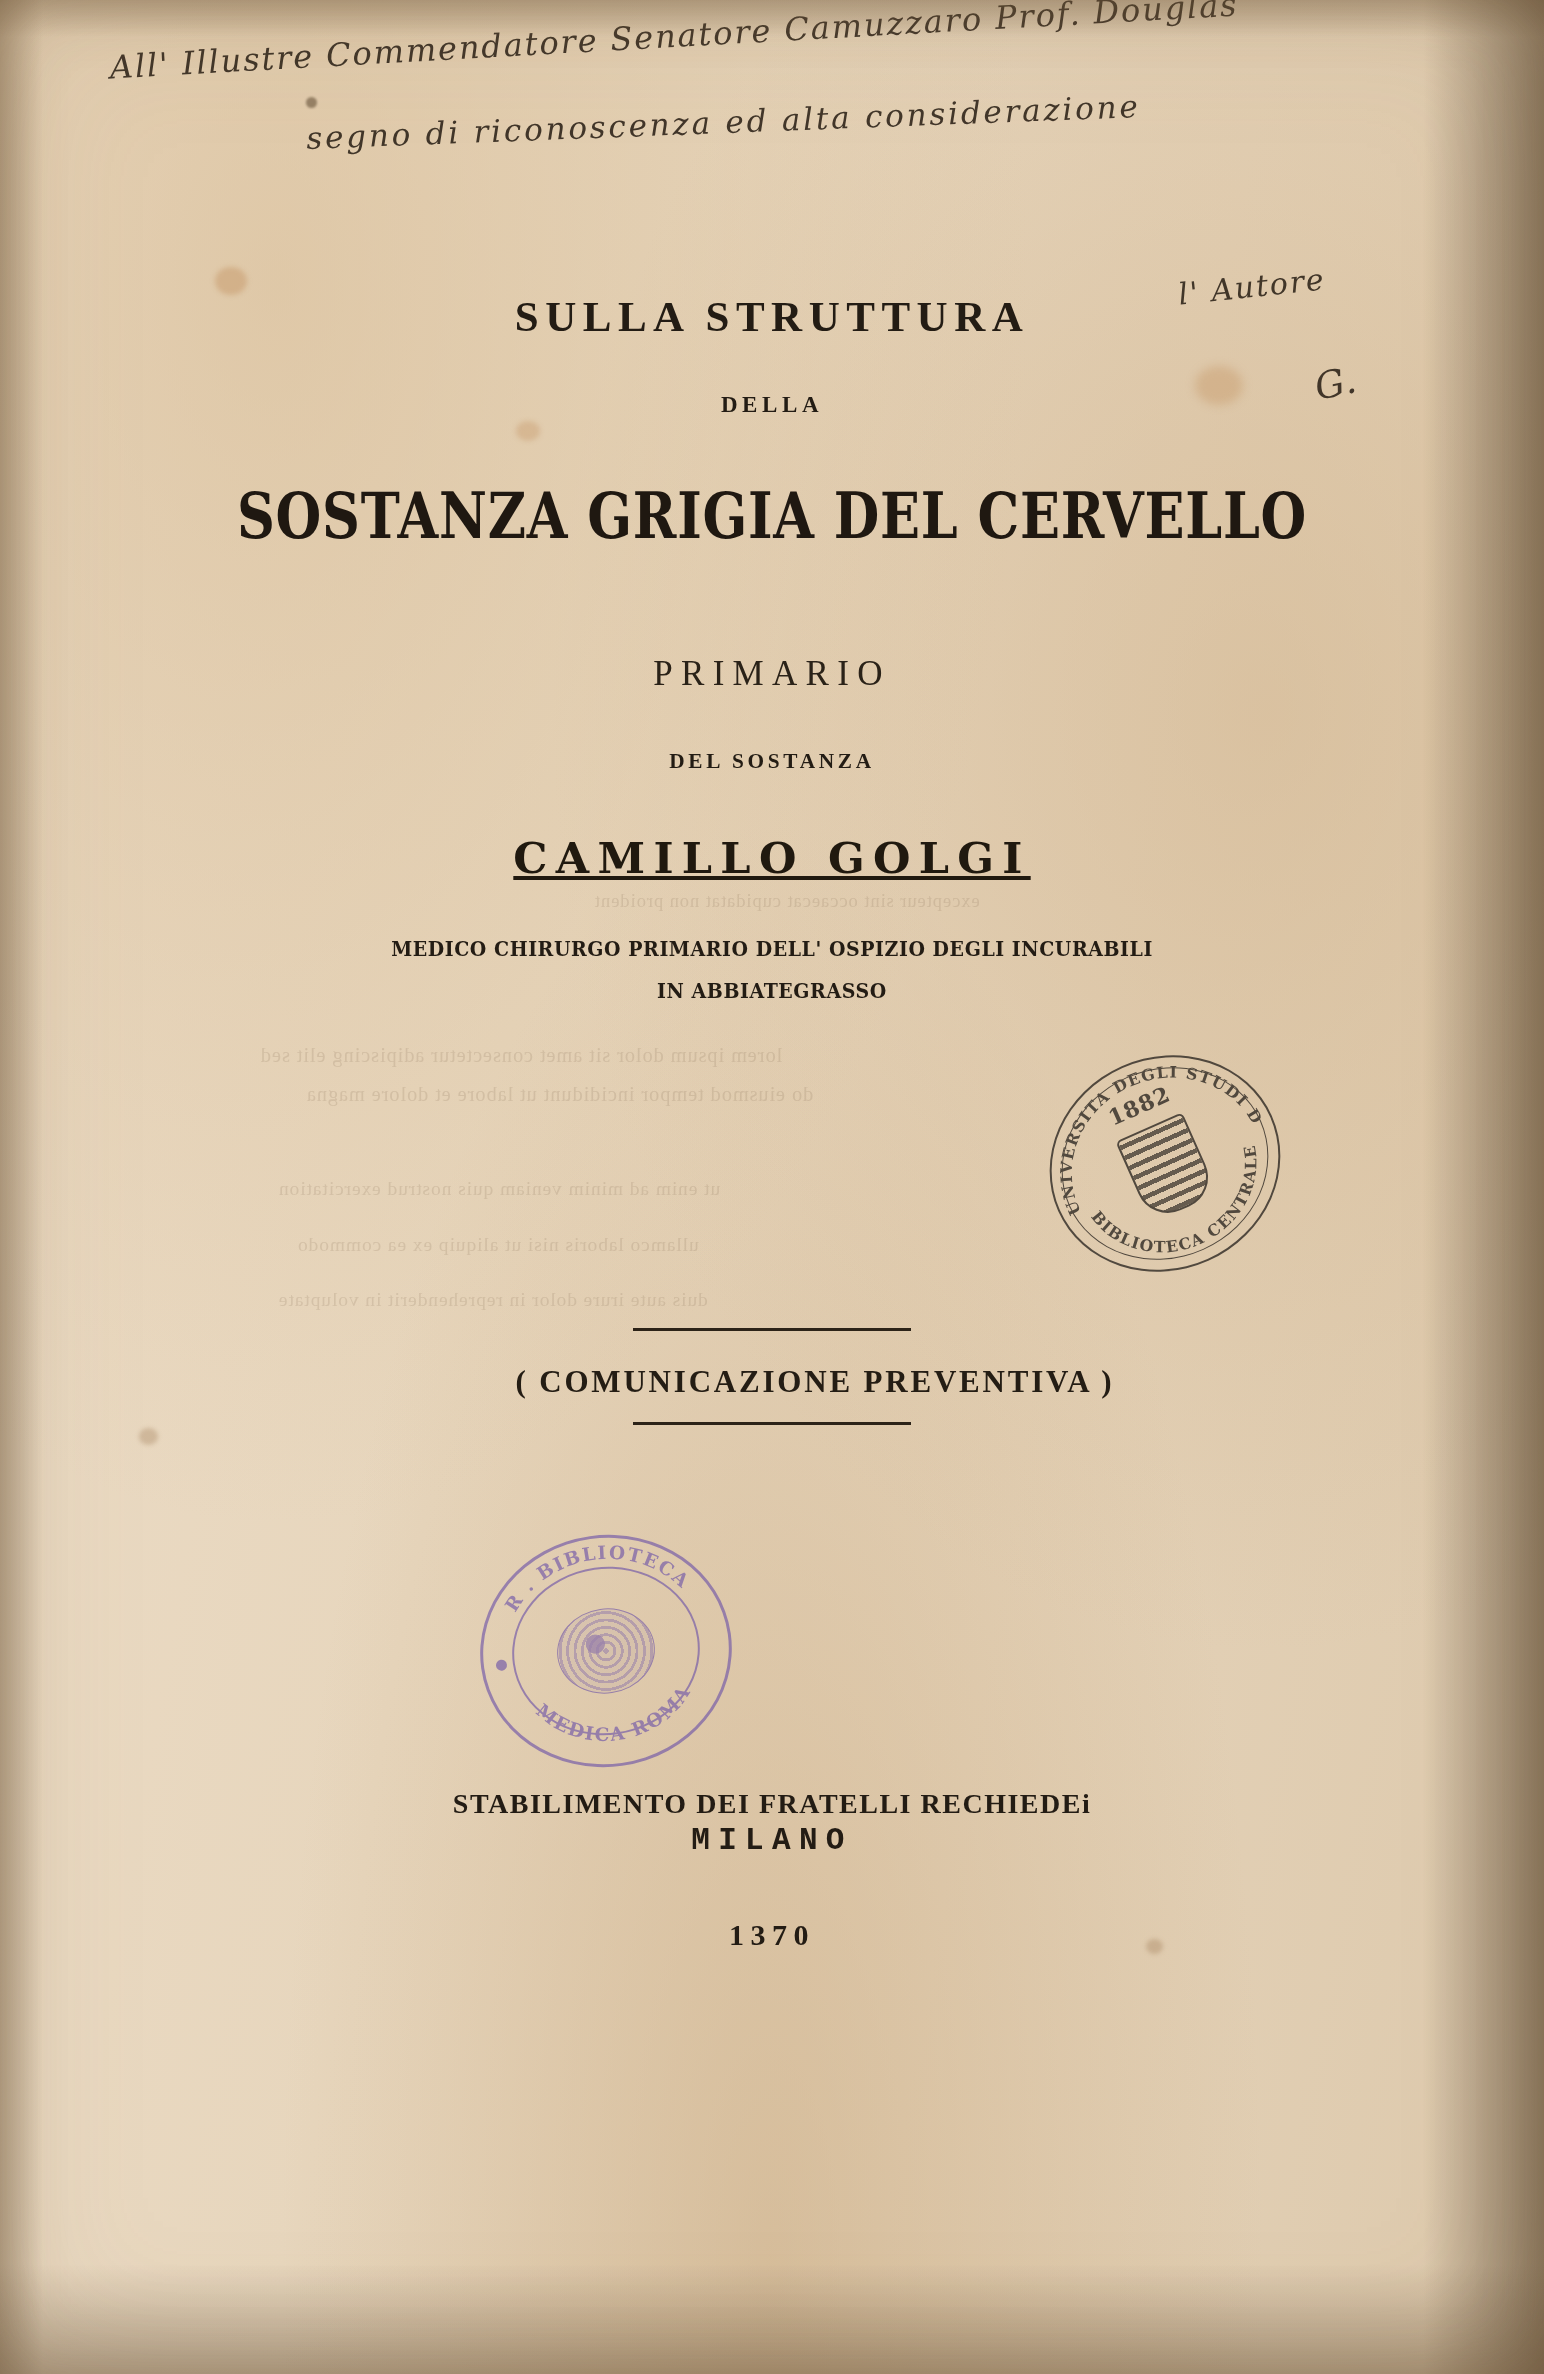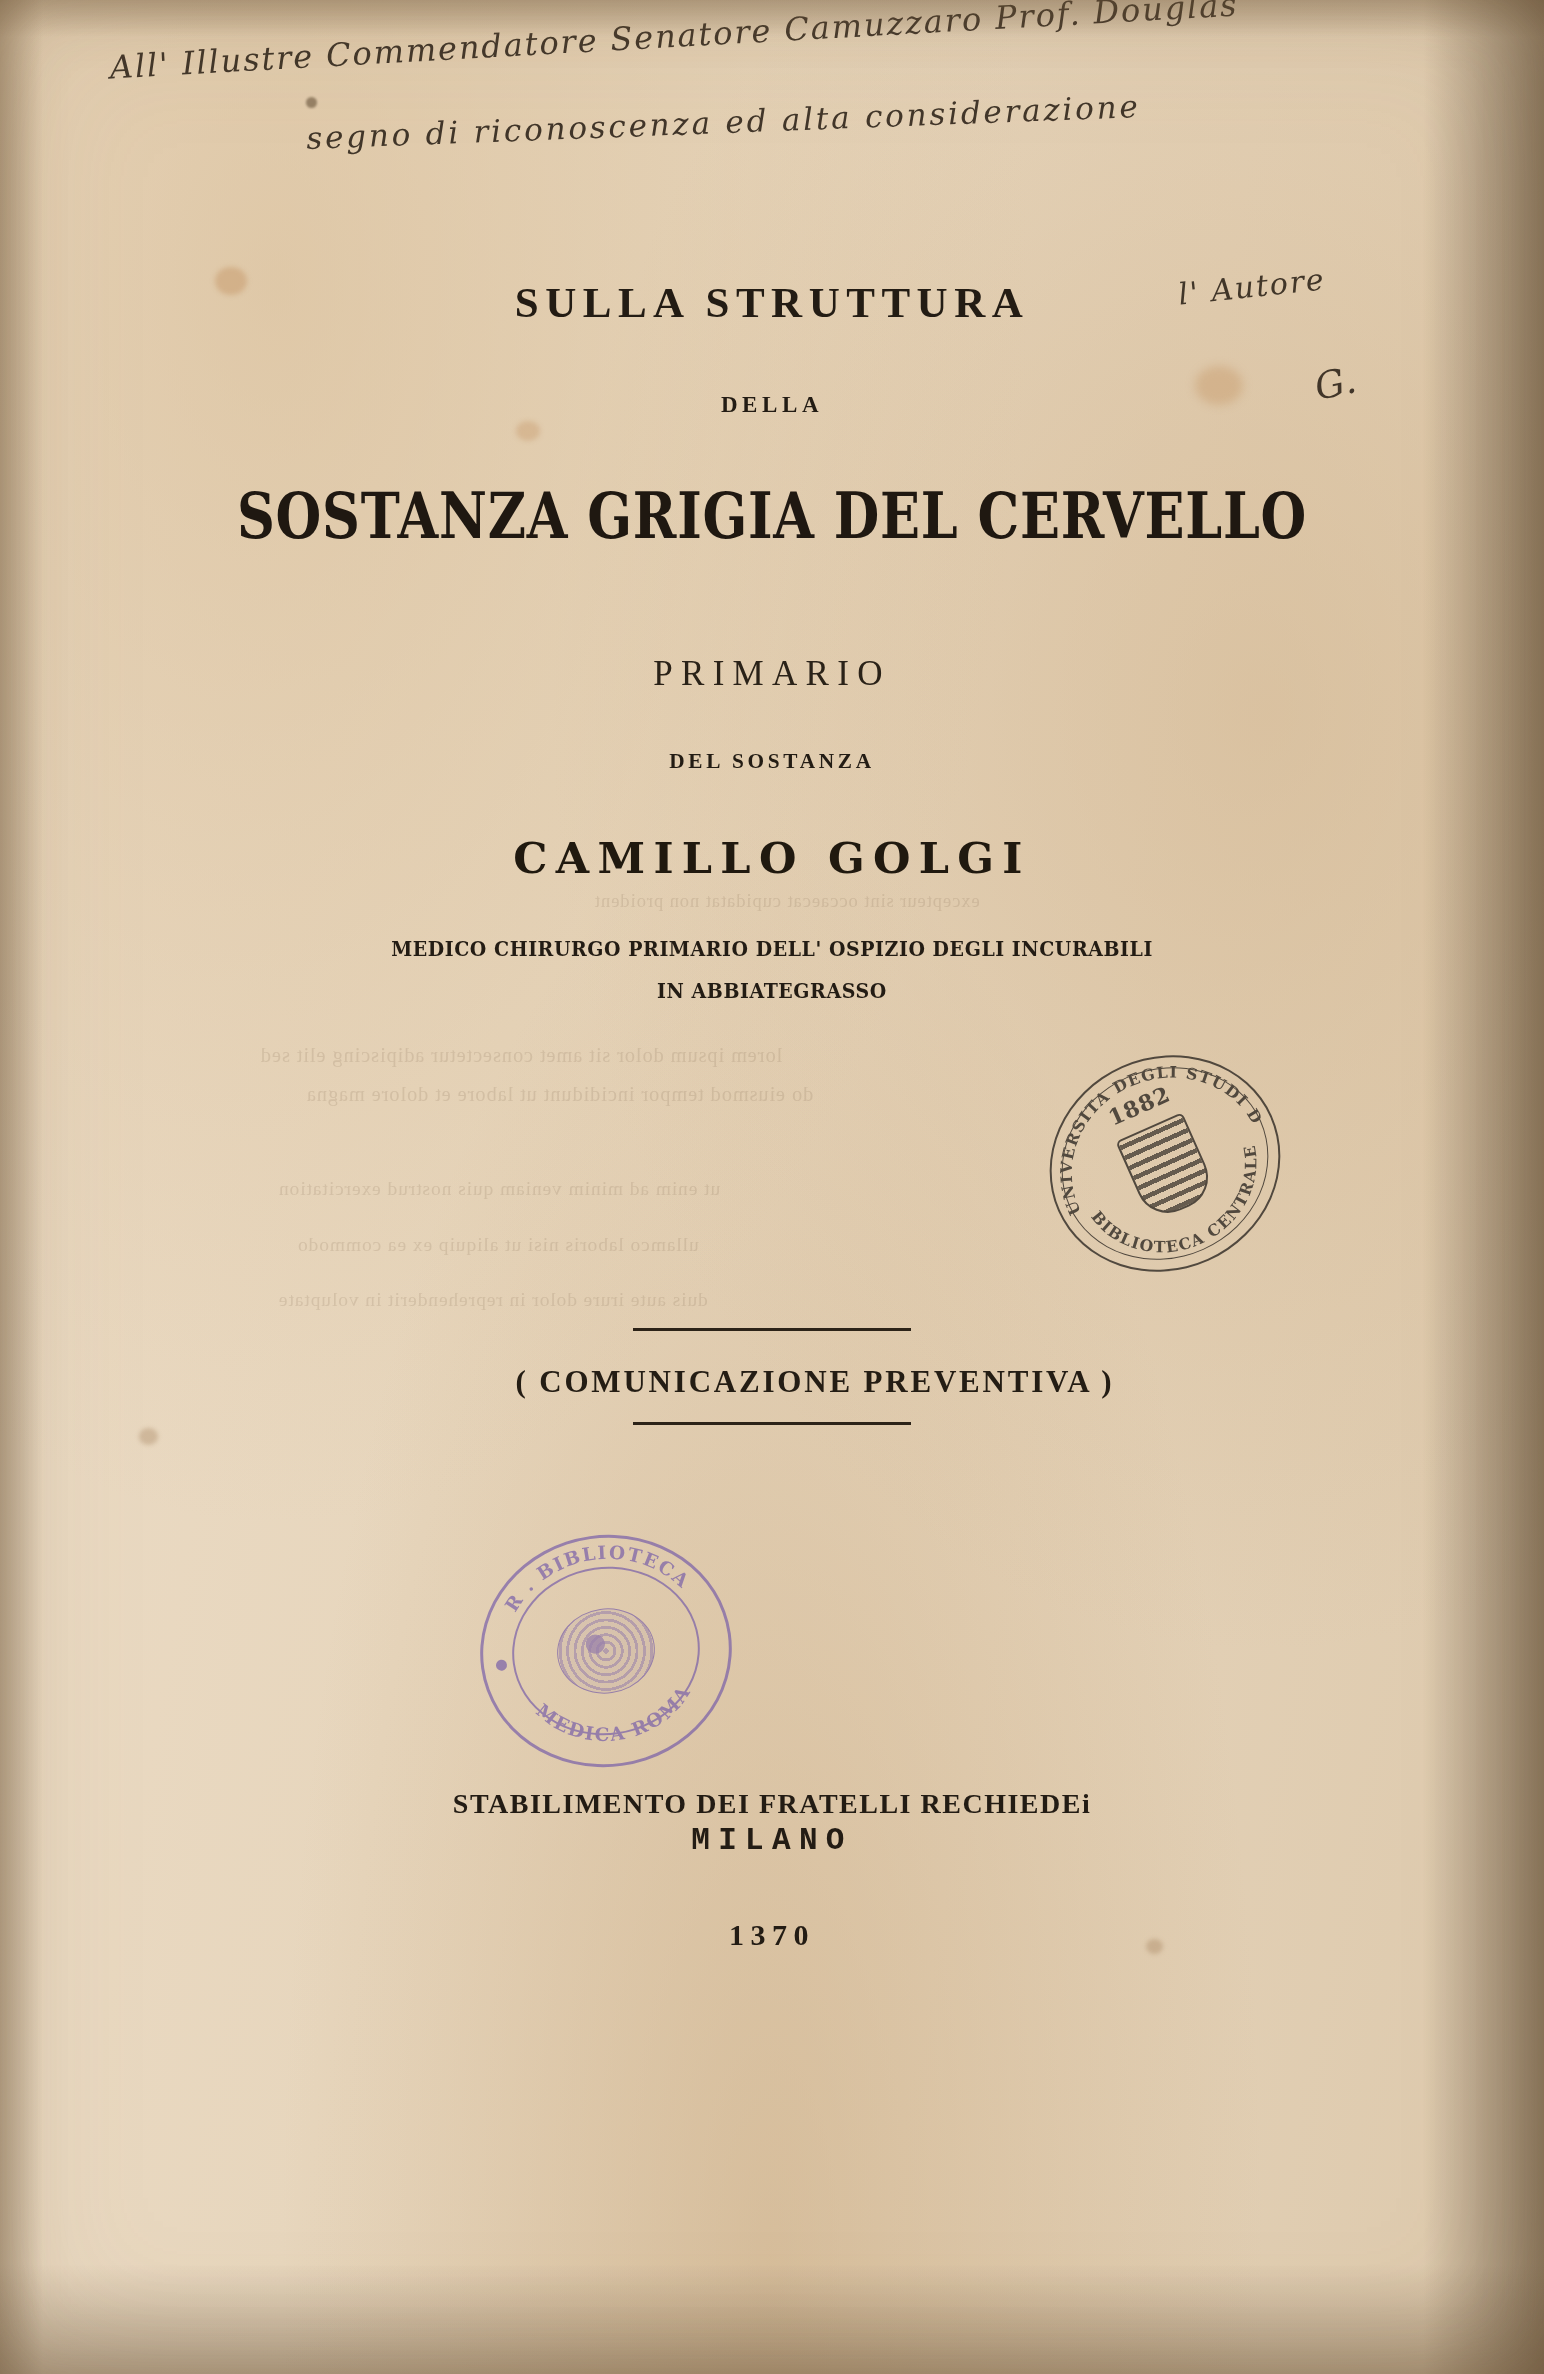--- a/index.html
+++ b/index.html
@@ -101,21 +101,21 @@
     top: 0;
     text-align: center;
   }
   .line-title {
     position: absolute;
     width: 100%;
     text-align: center;
     color: #231c14;
   }
   .t-sulla {
-    top: 278px;
+    top: 292px;
     font-family: "Liberation Serif", serif;
     font-weight: bold;
     font-size: 43px;
     letter-spacing: 6.5px;
   }
   .t-della {
     top: 392px;
     font-family: "Liberation Serif", serif;
     font-weight: bold;
     font-size: 23px;
@@ -144,20 +144,21 @@
     font-size: 21.3px;
     letter-spacing: 3.7px;
   }
   .t-author {
     top: 833px;
     font-family: "DejaVu Serif", serif;
     font-weight: bold;
     font-size: 43px;
     letter-spacing: 8.3px;
     color: #20190f;
+    text-decoration: underline;
   }
   .t-aff1 {
     top: 937px;
     font-family: "DejaVu Serif", serif;
     font-weight: bold;
     font-size: 20.4px;
     letter-spacing: 0.6px;
     transform: scaleX(0.93);
   }
   .t-aff2 {

